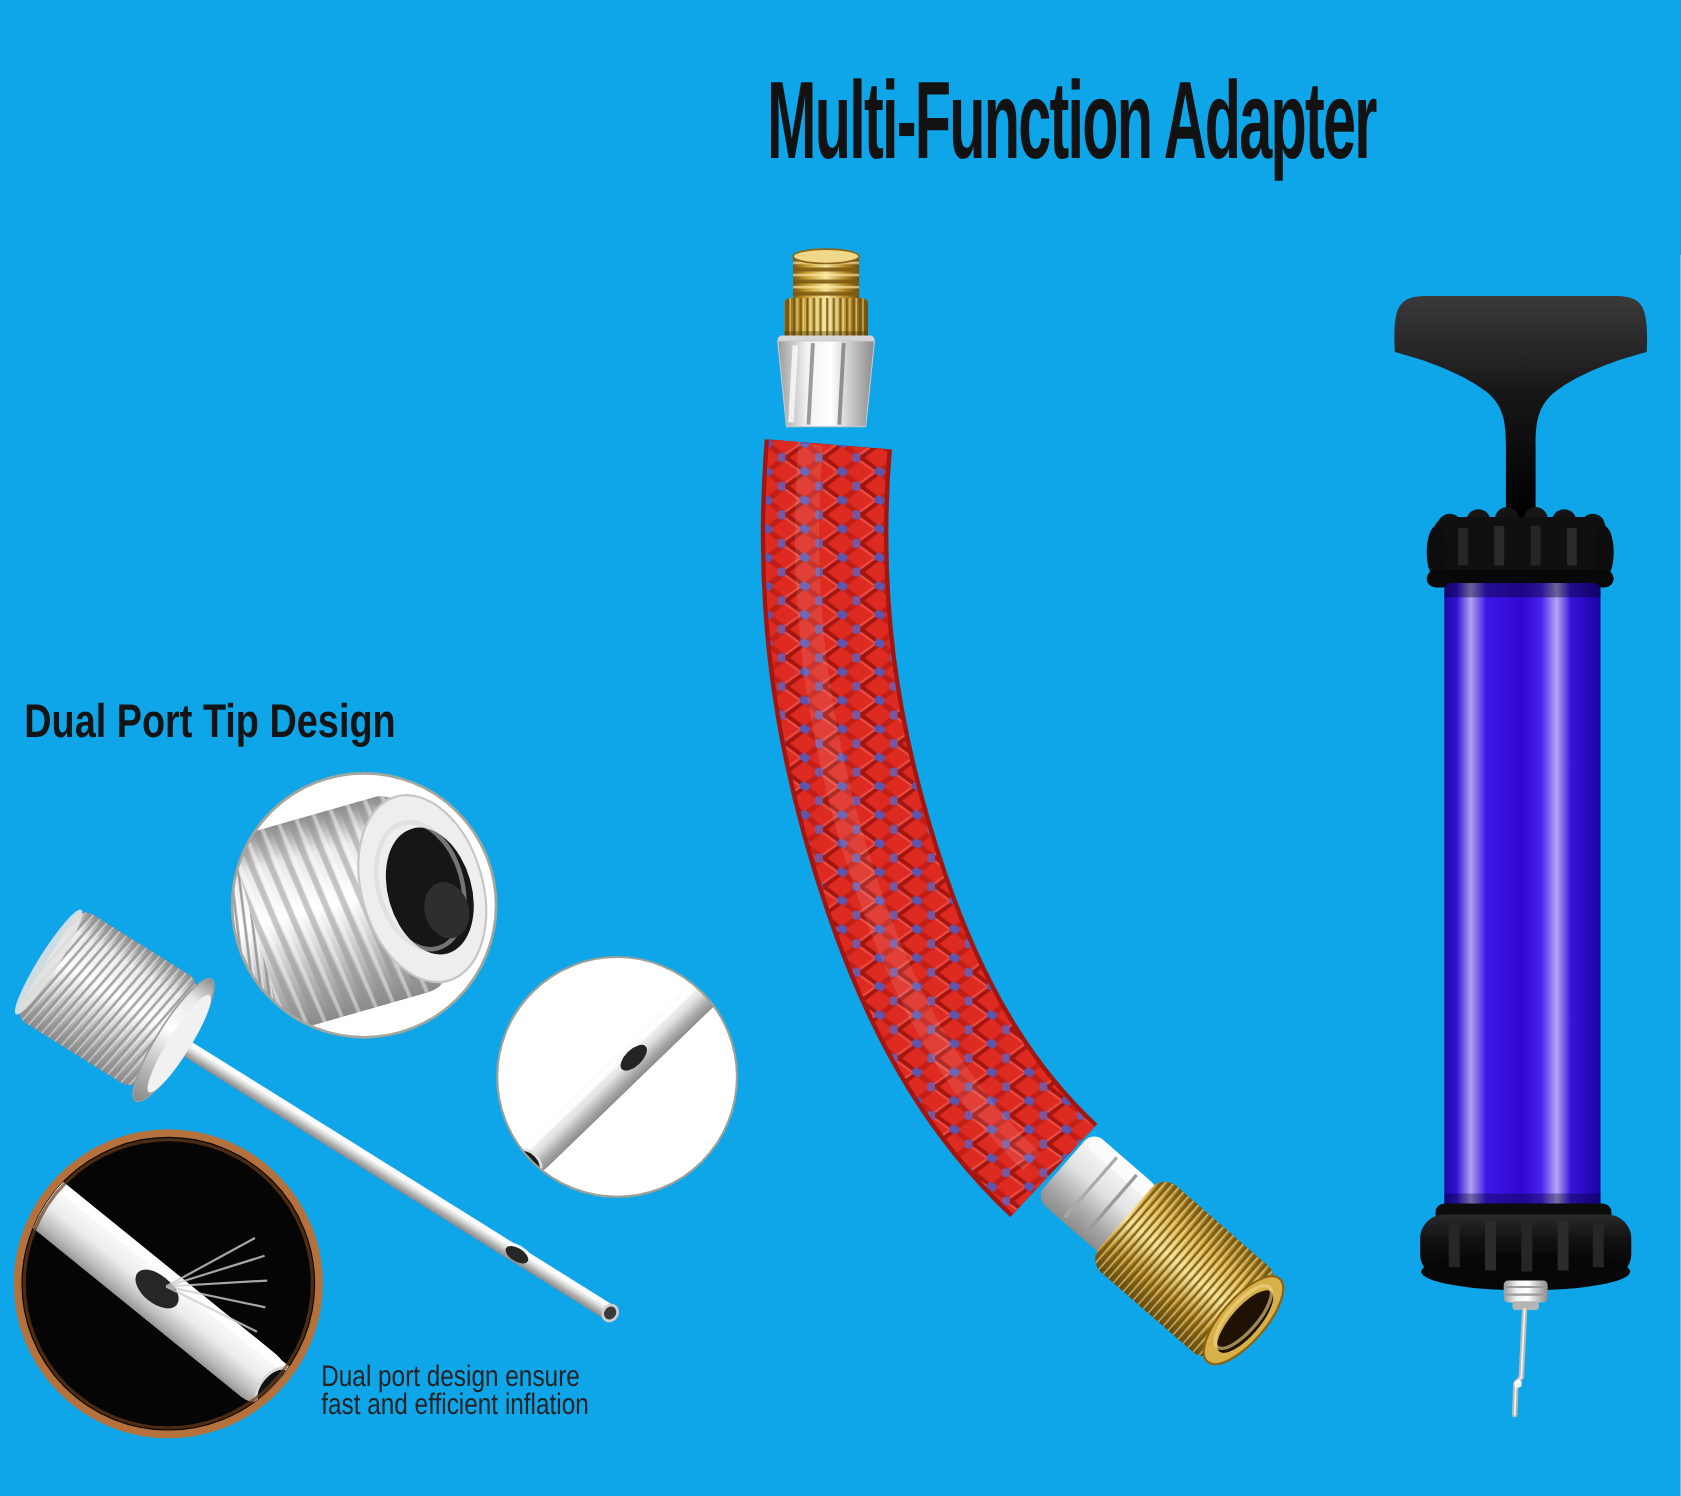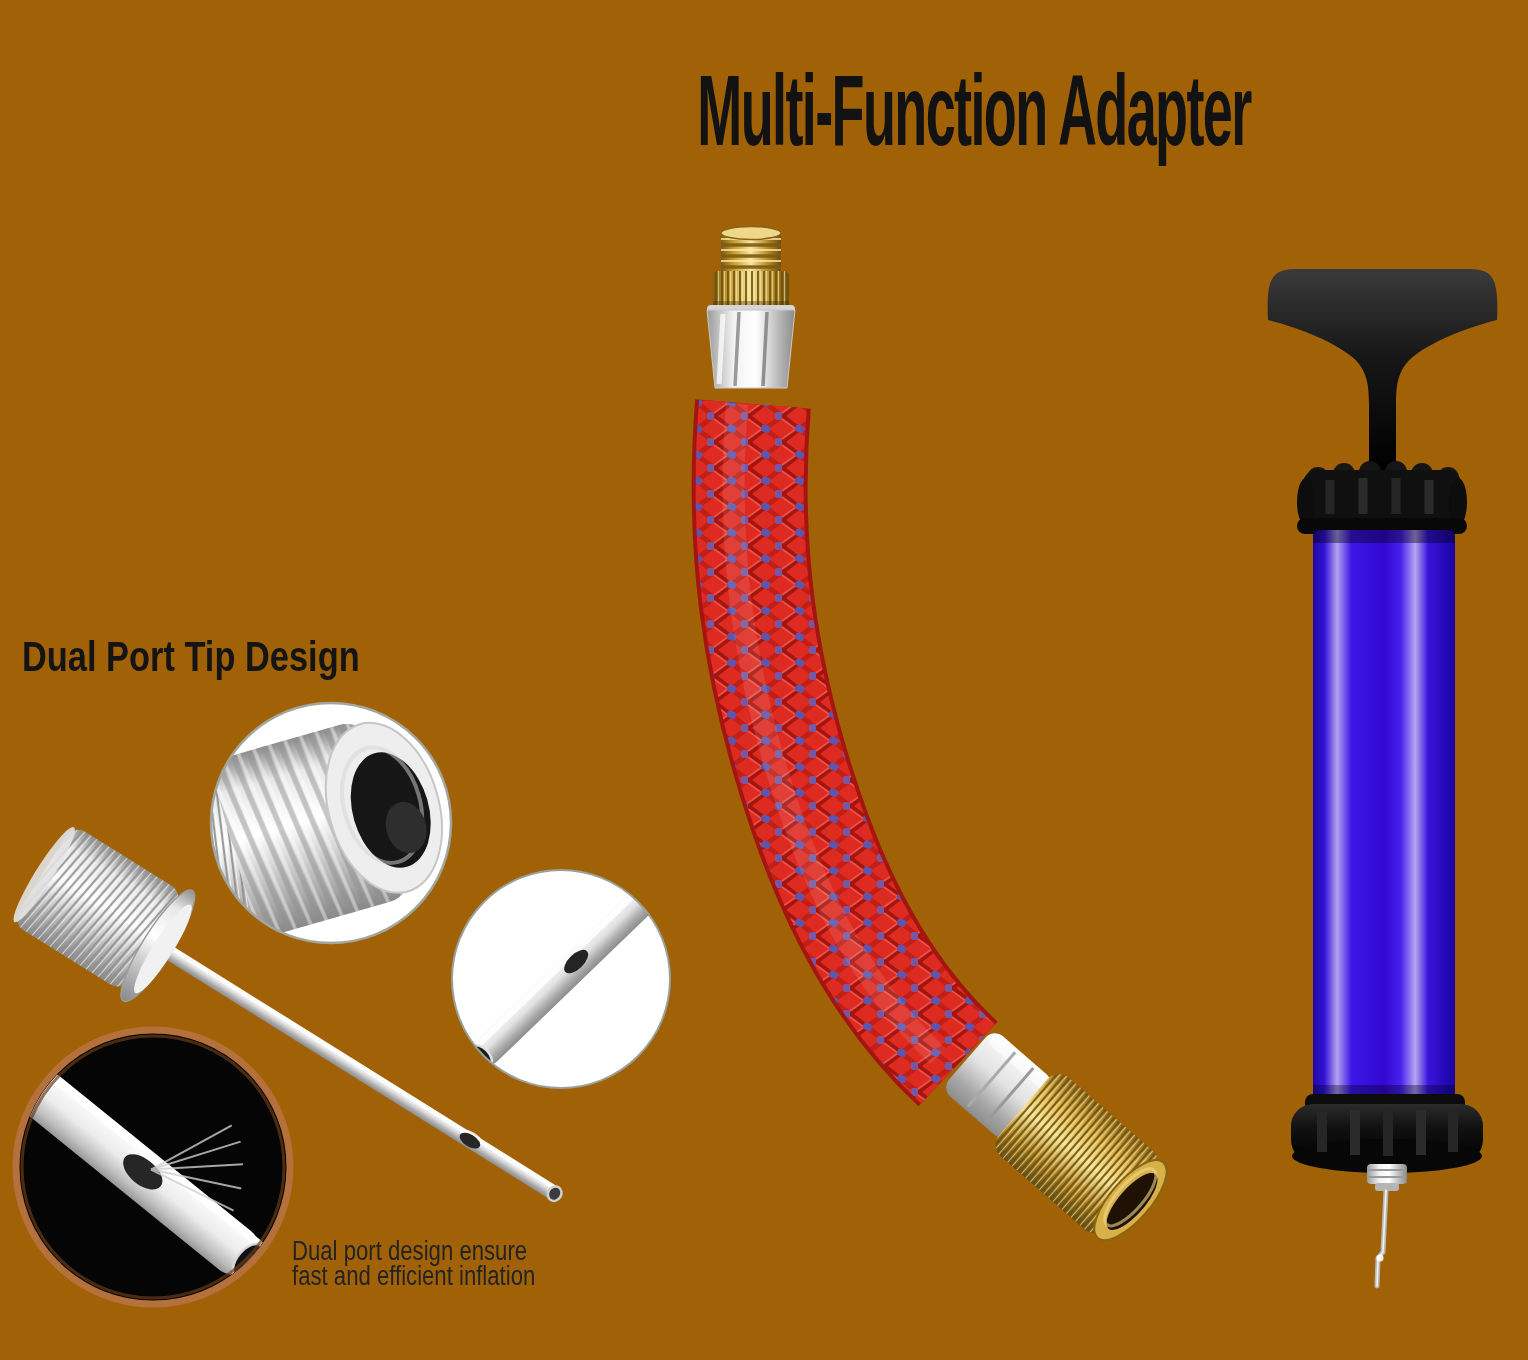--- a/index.html
+++ b/index.html
@@ -1,19 +1,19 @@
 <!DOCTYPE html>
 <html><head>
 <meta charset="utf-8">
 <style>
   html,body{margin:0;padding:0;background:#ffffff;}
   .canvas{
     position:relative;
     width:1528px;height:1360px;
-    background:#a16207;
+    background:#0ea5e9;
     overflow:hidden;
     font-family:"Liberation Sans","DejaVu Sans",sans-serif;
   }
   .title{
     position:absolute;
     left:974px;top:60px;
     transform:translateX(-50%) scaleX(0.54);
     transform-origin:center top;
     white-space:nowrap;
     font-size:100px;

